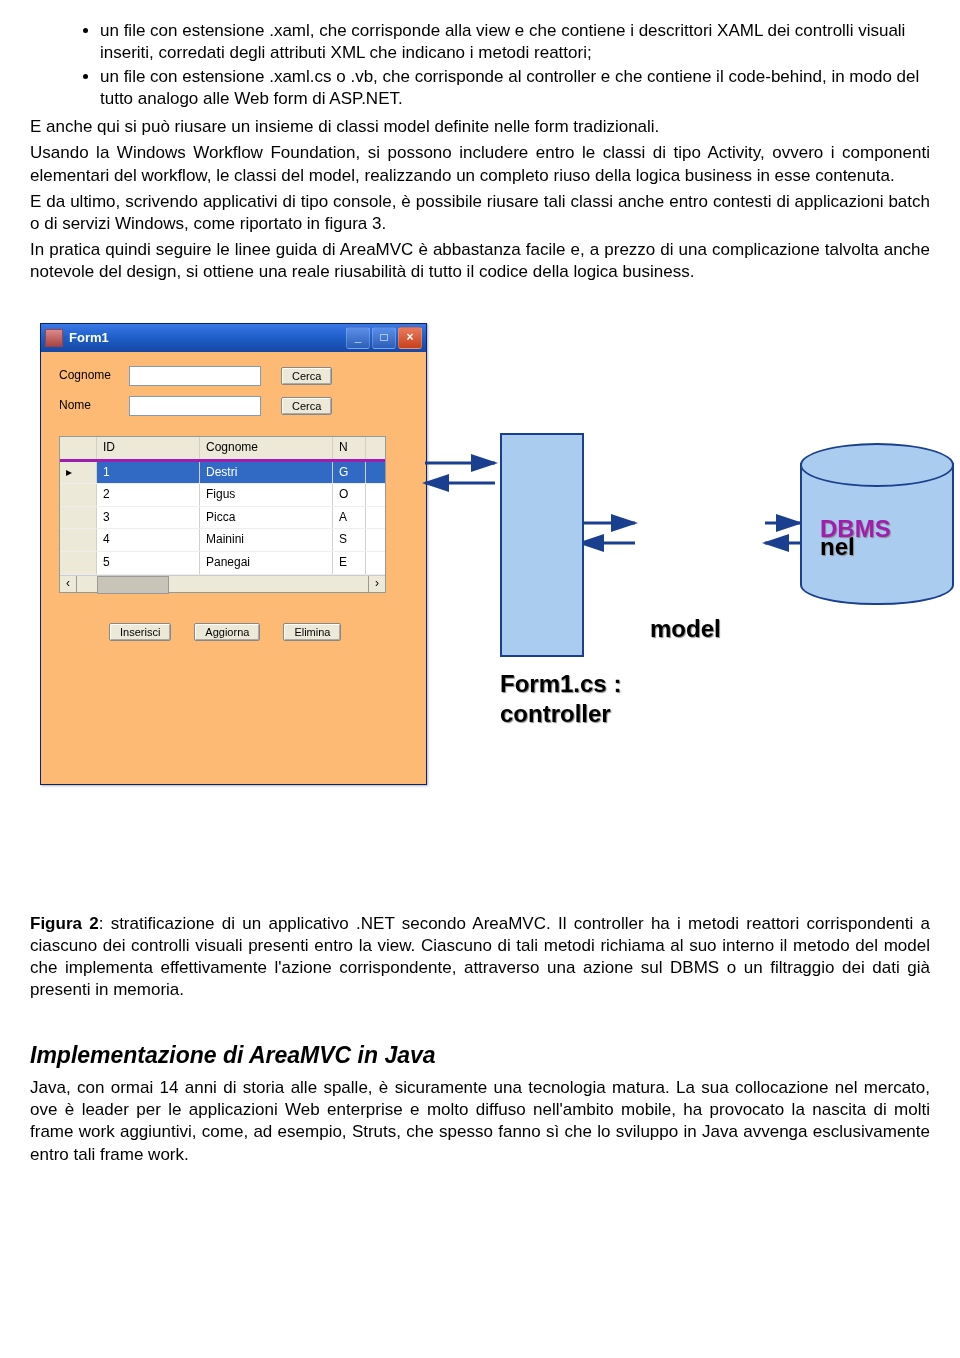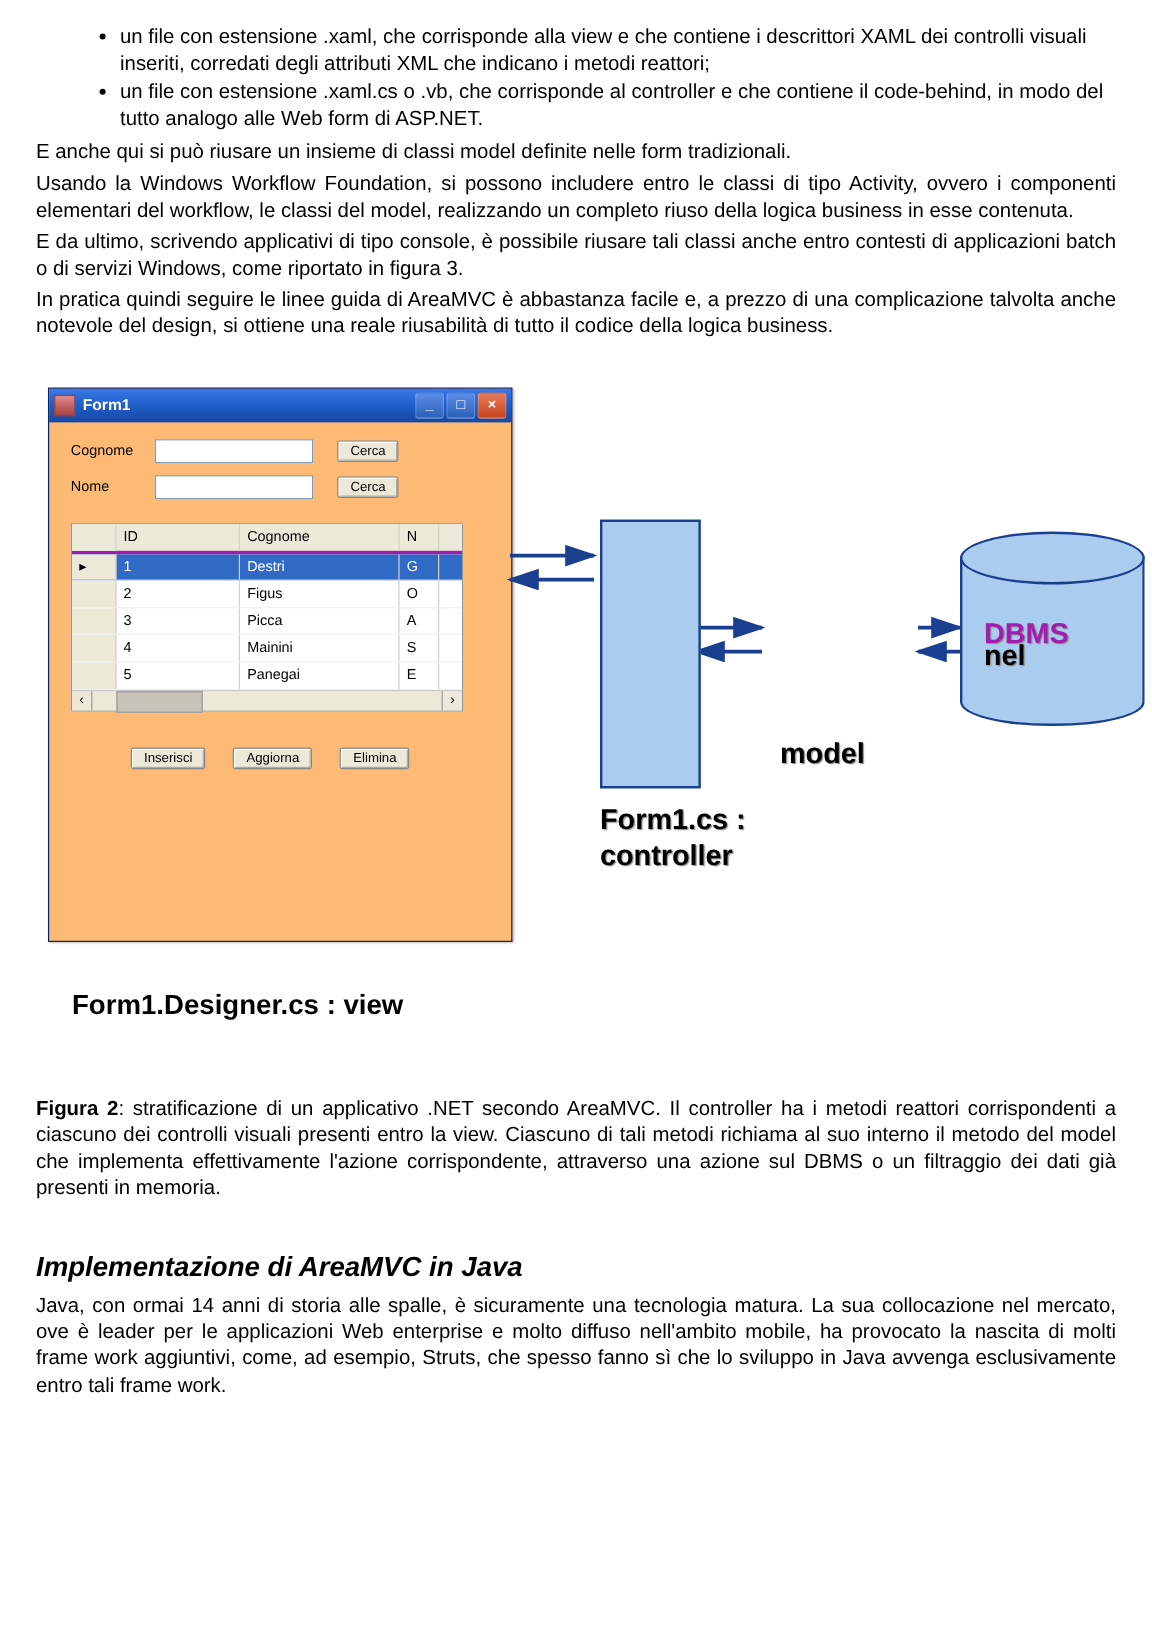--- a/index.html
+++ b/index.html
@@ -273,21 +273,20 @@
     <div class="cyl-top"></div>
     <div class="cyl-body"></div>
   </div>
 
   <div class="dlabel shadow" style="left:620px; top:290px;">model</div>
   <div class="dlabel shadow" style="left:470px; top:345px;">Form1.cs :</div>
   <div class="dlabel shadow" style="left:470px; top:375px;">controller</div>
   <div class="dlabel shadow" style="left:790px; top:130px; color:#0a2a8a;">Base dati</div>
   <div class="dlabel shadow" style="left:790px; top:160px; color:#000000;margin-top:48px;">nel</div>
   <div class="dlabel shadow" style="left:790px; top:190px; color:#a21caf;">DBMS</div>
-  <div class="dlabel" style="left:30px; top:500px; font-size:23px;">Form1.Designer.cs : view</div>
 </div>
 
 <p class="figcaption">
   <b>Figura 2</b><span>: stratificazione di un applicativo .NET secondo AreaMVC. Il controller ha i metodi reattori corrispondenti a ciascuno dei controlli visuali presenti entro la view. Ciascuno di tali metodi richiama al suo interno il metodo del model che implementa effettivamente l'azione corrispondente, attraverso una azione sul DBMS o un filtraggio dei dati già presenti in memoria.</span>
 </p>
 
 <h2 class="sect">Implementazione di AreaMVC in Java</h2>
 <p class="para">Java, con ormai 14 anni di storia alle spalle, è sicuramente una tecnologia matura. La sua collocazione nel mercato, ove è leader per le applicazioni Web enterprise e molto diffuso nell'ambito mobile, ha provocato la nascita di molti frame work aggiuntivi, come, ad esempio, Struts, che spesso fanno sì che lo sviluppo in Java avvenga esclusivamente entro tali frame work.</p>
 
 </body></html>

